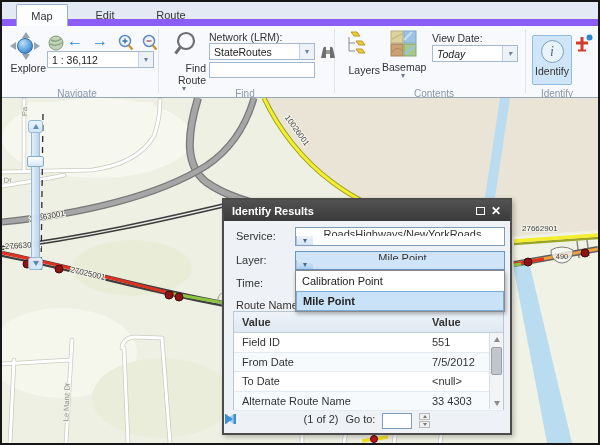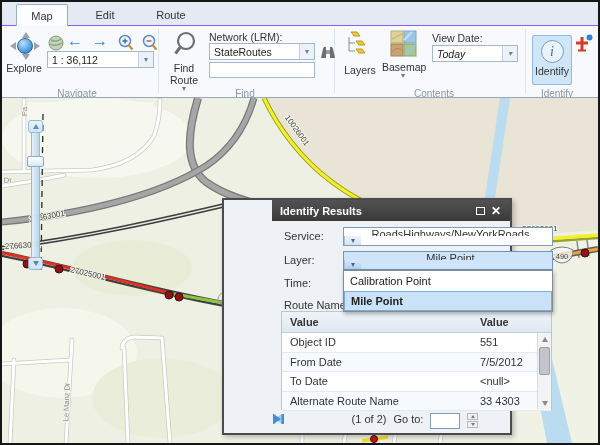--- a/index.html
+++ b/index.html
@@ -1,33 +1,33 @@
 <!DOCTYPE html>
 <html><head>
 <meta charset="utf-8">
 <style>
   * { margin:0; padding:0; box-sizing:border-box; }
   html,body { background:#fff; }
   body { font-family:"Liberation Sans", sans-serif; }
   .app { position:relative; width:600px; height:445px; border:2px solid #161616; background:#f7f9fc; overflow:hidden; }
 
   
-  .tabbar { position:absolute; left:0; top:0; width:100%; height:24px; background:#e3eaf4; border-bottom:1px solid #8b5cf6; }
+  .tabbar { position:absolute; left:0; top:0; width:100%; height:24px; background:#e3eaf4; border-bottom:7px solid #8b5cf6; }
   .tab { position:absolute; top:2px; height:22px; line-height:22px; text-align:center; font-size:11px; color:#333; cursor:default; }
   .tab.active { background:#fbfdfe; border:1px solid #96b0cc; border-bottom:none; border-radius:2px 2px 0 0; }
 
   
   .ribbon { position:absolute; left:0; top:24px; width:100%; height:72px; background:#f7f9fc; border-bottom:1px solid #98a7b8; }
   .rsep { position:absolute; top:3px; height:64px; width:1px; background:#dde4ee; }
   .grouplabel { position:absolute; top:62px; width:90px; text-align:center; font-size:10px; color:#8a97a8; }
   .rlabel { position:absolute; font-size:10.5px; color:#333; }
   .combo { position:absolute; background:#fff; border:1px solid #a4b8ce; display:flex; align-items:center; font-size:10.5px; color:#222; }
   .combo .ctext { flex:1; padding-left:4px; white-space:nowrap; overflow:hidden; }
   .combo .carrow { width:15px; align-self:stretch; background:#edf2f8; border-left:1px solid #c3d0e0; color:#69809a; font-size:8px; display:flex; align-items:center; justify-content:center; }
-  .btnlabel { font-size:10.5px; color:#333; text-align:center; }
+  .btnlabel { font-size:10.5px; color:#333; text-align:right; }
   .ddv { color:#6a7a8c; font-size:8px; line-height:5px; }
 
   
   .compass { position:absolute; left:8px; top:6px; width:30px; height:28px; }
   .compass .orb { position:absolute; left:7px; top:6px; width:16px; height:16px; border-radius:50%;
      background:radial-gradient(circle at 35% 30%, #bfe0f7, #5ca4e0 55%, #1f6cb8); border:1px solid #2a6aa8; }
   .ctri { position:absolute; width:0; height:0; }
 
   
   .arrowglyph { position:absolute; font-size:16px; font-weight:bold; color:#2e86d4; }
@@ -44,21 +44,21 @@
 
   
   .zslider { position:absolute; left:26px; top:22px; width:15px; height:150px; opacity:.95; }
   .zs-btn { position:absolute; left:0; width:15px; height:13px; background:linear-gradient(#eaf3fb,#cfe4f6); border:1px solid #8fb6da; border-radius:3px; display:flex; align-items:center; justify-content:center; }
   .zs-track { position:absolute; left:3px; top:12px; width:9px; height:126px; background:linear-gradient(to right,#e4f0fa,#b8d4ec); border:1px solid #93b8da; }
   .zs-handle { position:absolute; left:-1px; top:36px; width:17px; height:11px; background:linear-gradient(#ffffff,#d6e8f8); border:1px solid #7ea8cc; border-radius:2px; }
   .tri-up { width:0; height:0; border-left:3.5px solid transparent; border-right:3.5px solid transparent; border-bottom:5px solid #5a88b8; }
   .tri-down { width:0; height:0; border-left:3.5px solid transparent; border-right:3.5px solid transparent; border-top:5px solid #5a88b8; }
 
   
-  .dialog { position:absolute; left:220px; top:100px; width:290px; height:237px; border:2px solid #4b4b4b; background:#eef1f5; box-shadow:2px 2px 5px rgba(0,0,0,.25);padding-left:48px; }
+  .dialog { position:absolute; left:220px; top:100px; width:290px; height:237px; border:2px solid #4b4b4b; background:#eef1f5; box-shadow:2px 2px 5px rgba(0,0,0,.25); }
   .dlg-title { height:21px; background:linear-gradient(#525252,#3a3a3a); color:#fff; font-size:11px; font-weight:bold; display:flex; align-items:center; padding:0 6px 0 8px; }
   .dlg-title .spacer { flex:1; }
   .ttl-btn { width:16px; height:15px; display:flex; align-items:center; justify-content:center; color:#fff; }
   .restore-box { width:9px; height:8px; border:1.5px solid #fff; }
   .dlg-body { position:relative; width:286px; height:212px; font-size:11px; color:#333;border-radius:23px; }
   .fldlabel { position:absolute; left:12px; font-size:11px; color:#333; }
   .dcombo { position:absolute; left:71px; width:210px; height:19px; background:#fff; border:1px solid #7f9db9; display:flex; align-items:center; font-size:11px;flex-direction:column; }
   .dcombo .ctext { flex:1; padding-left:5px; white-space:nowrap; overflow:hidden; }
   .dcombo .carrow { width:17px; align-self:stretch; border-left:1px solid #aac2d8; background:linear-gradient(#eef4fa,#d3e3f2); color:#4a6a8a; font-size:8px; display:flex; align-items:center; justify-content:center; }
   .dcombo.sel { background:#cfe4f8; border-color:#6a96c0; }
@@ -333,21 +333,21 @@
           <div class="dropitem">Calibration Point</div>
           <div class="dropitem sel">Mile Point</div>
         </div>
 
         <div class="tbl">
           <div class="trow head">
             <span class="tc1">Value</span>
             <span class="tc2">Value</span>
           </div>
           <div class="trow">
-            <span class="tc1">Object ID</span>
+            <span class="tc1">Field ID</span>
             <span class="tc2">551</span>
           </div>
           <div class="trow" style="background:#f7fafd;">
             <span class="tc1">From Date</span>
             <span class="tc2">7/5/2012</span>
           </div>
           <div class="trow">
             <span class="tc1">To Date</span>
             <span class="tc2">&lt;null&gt;</span>
           </div>

